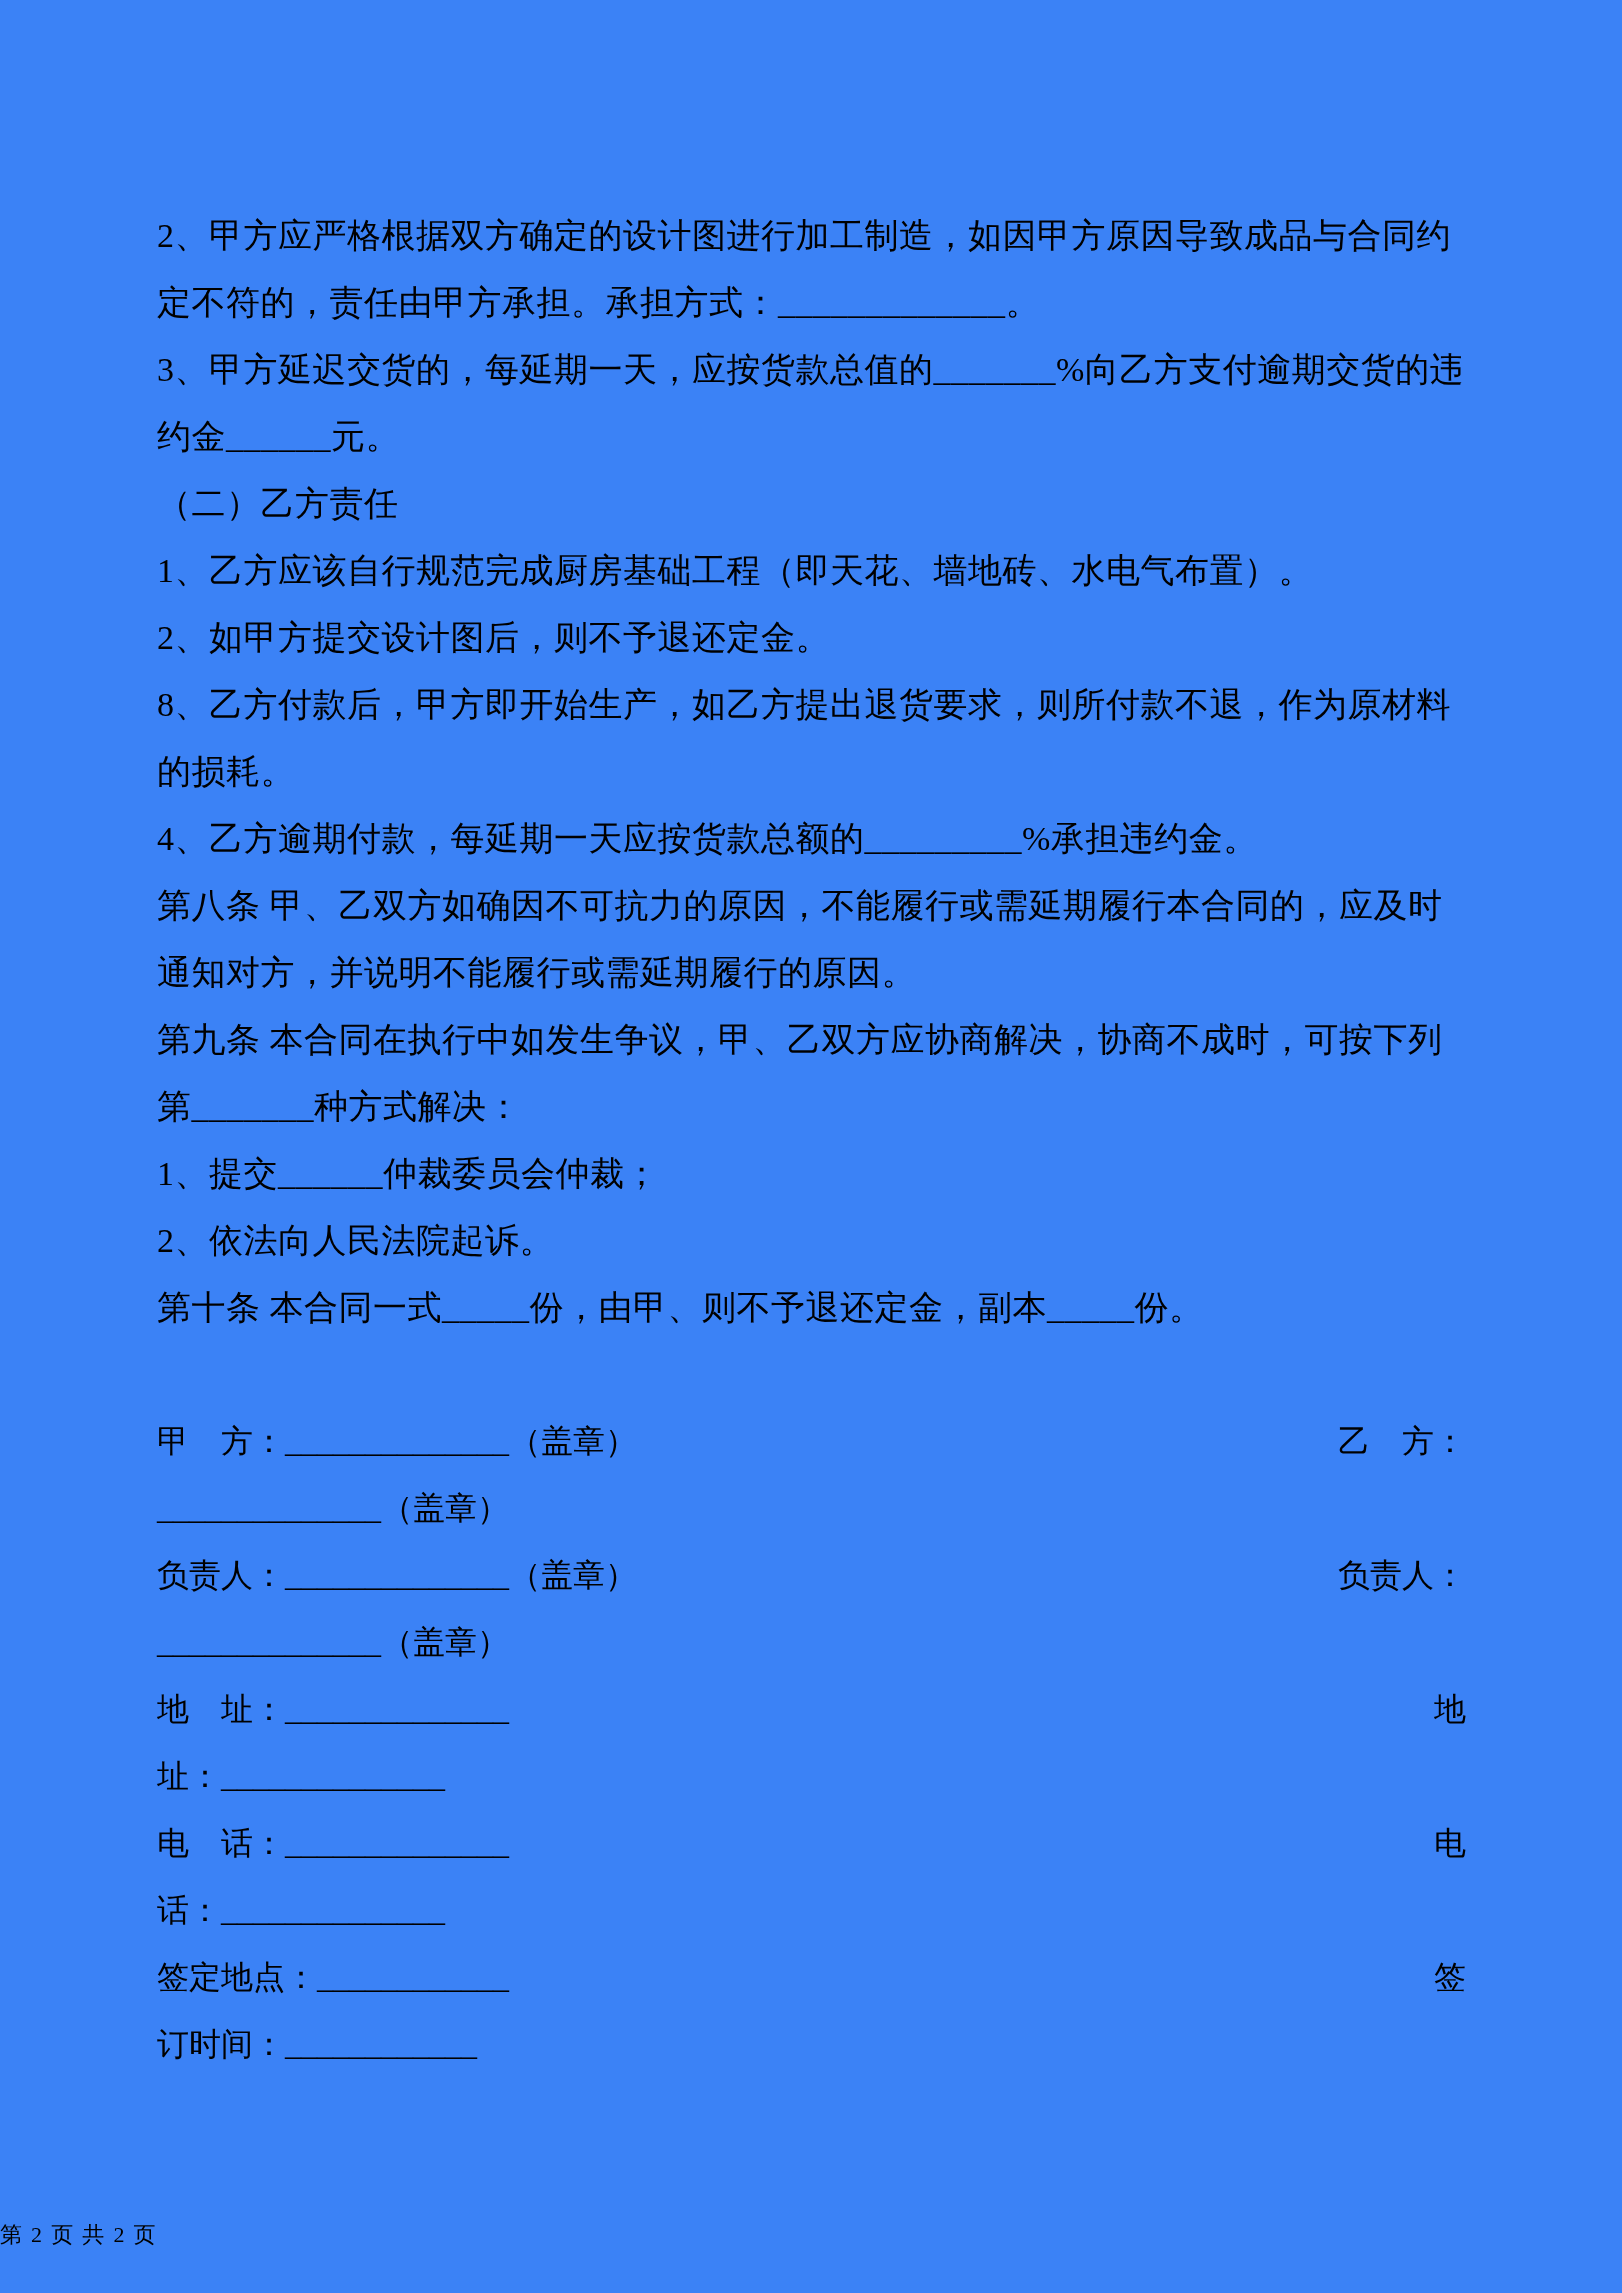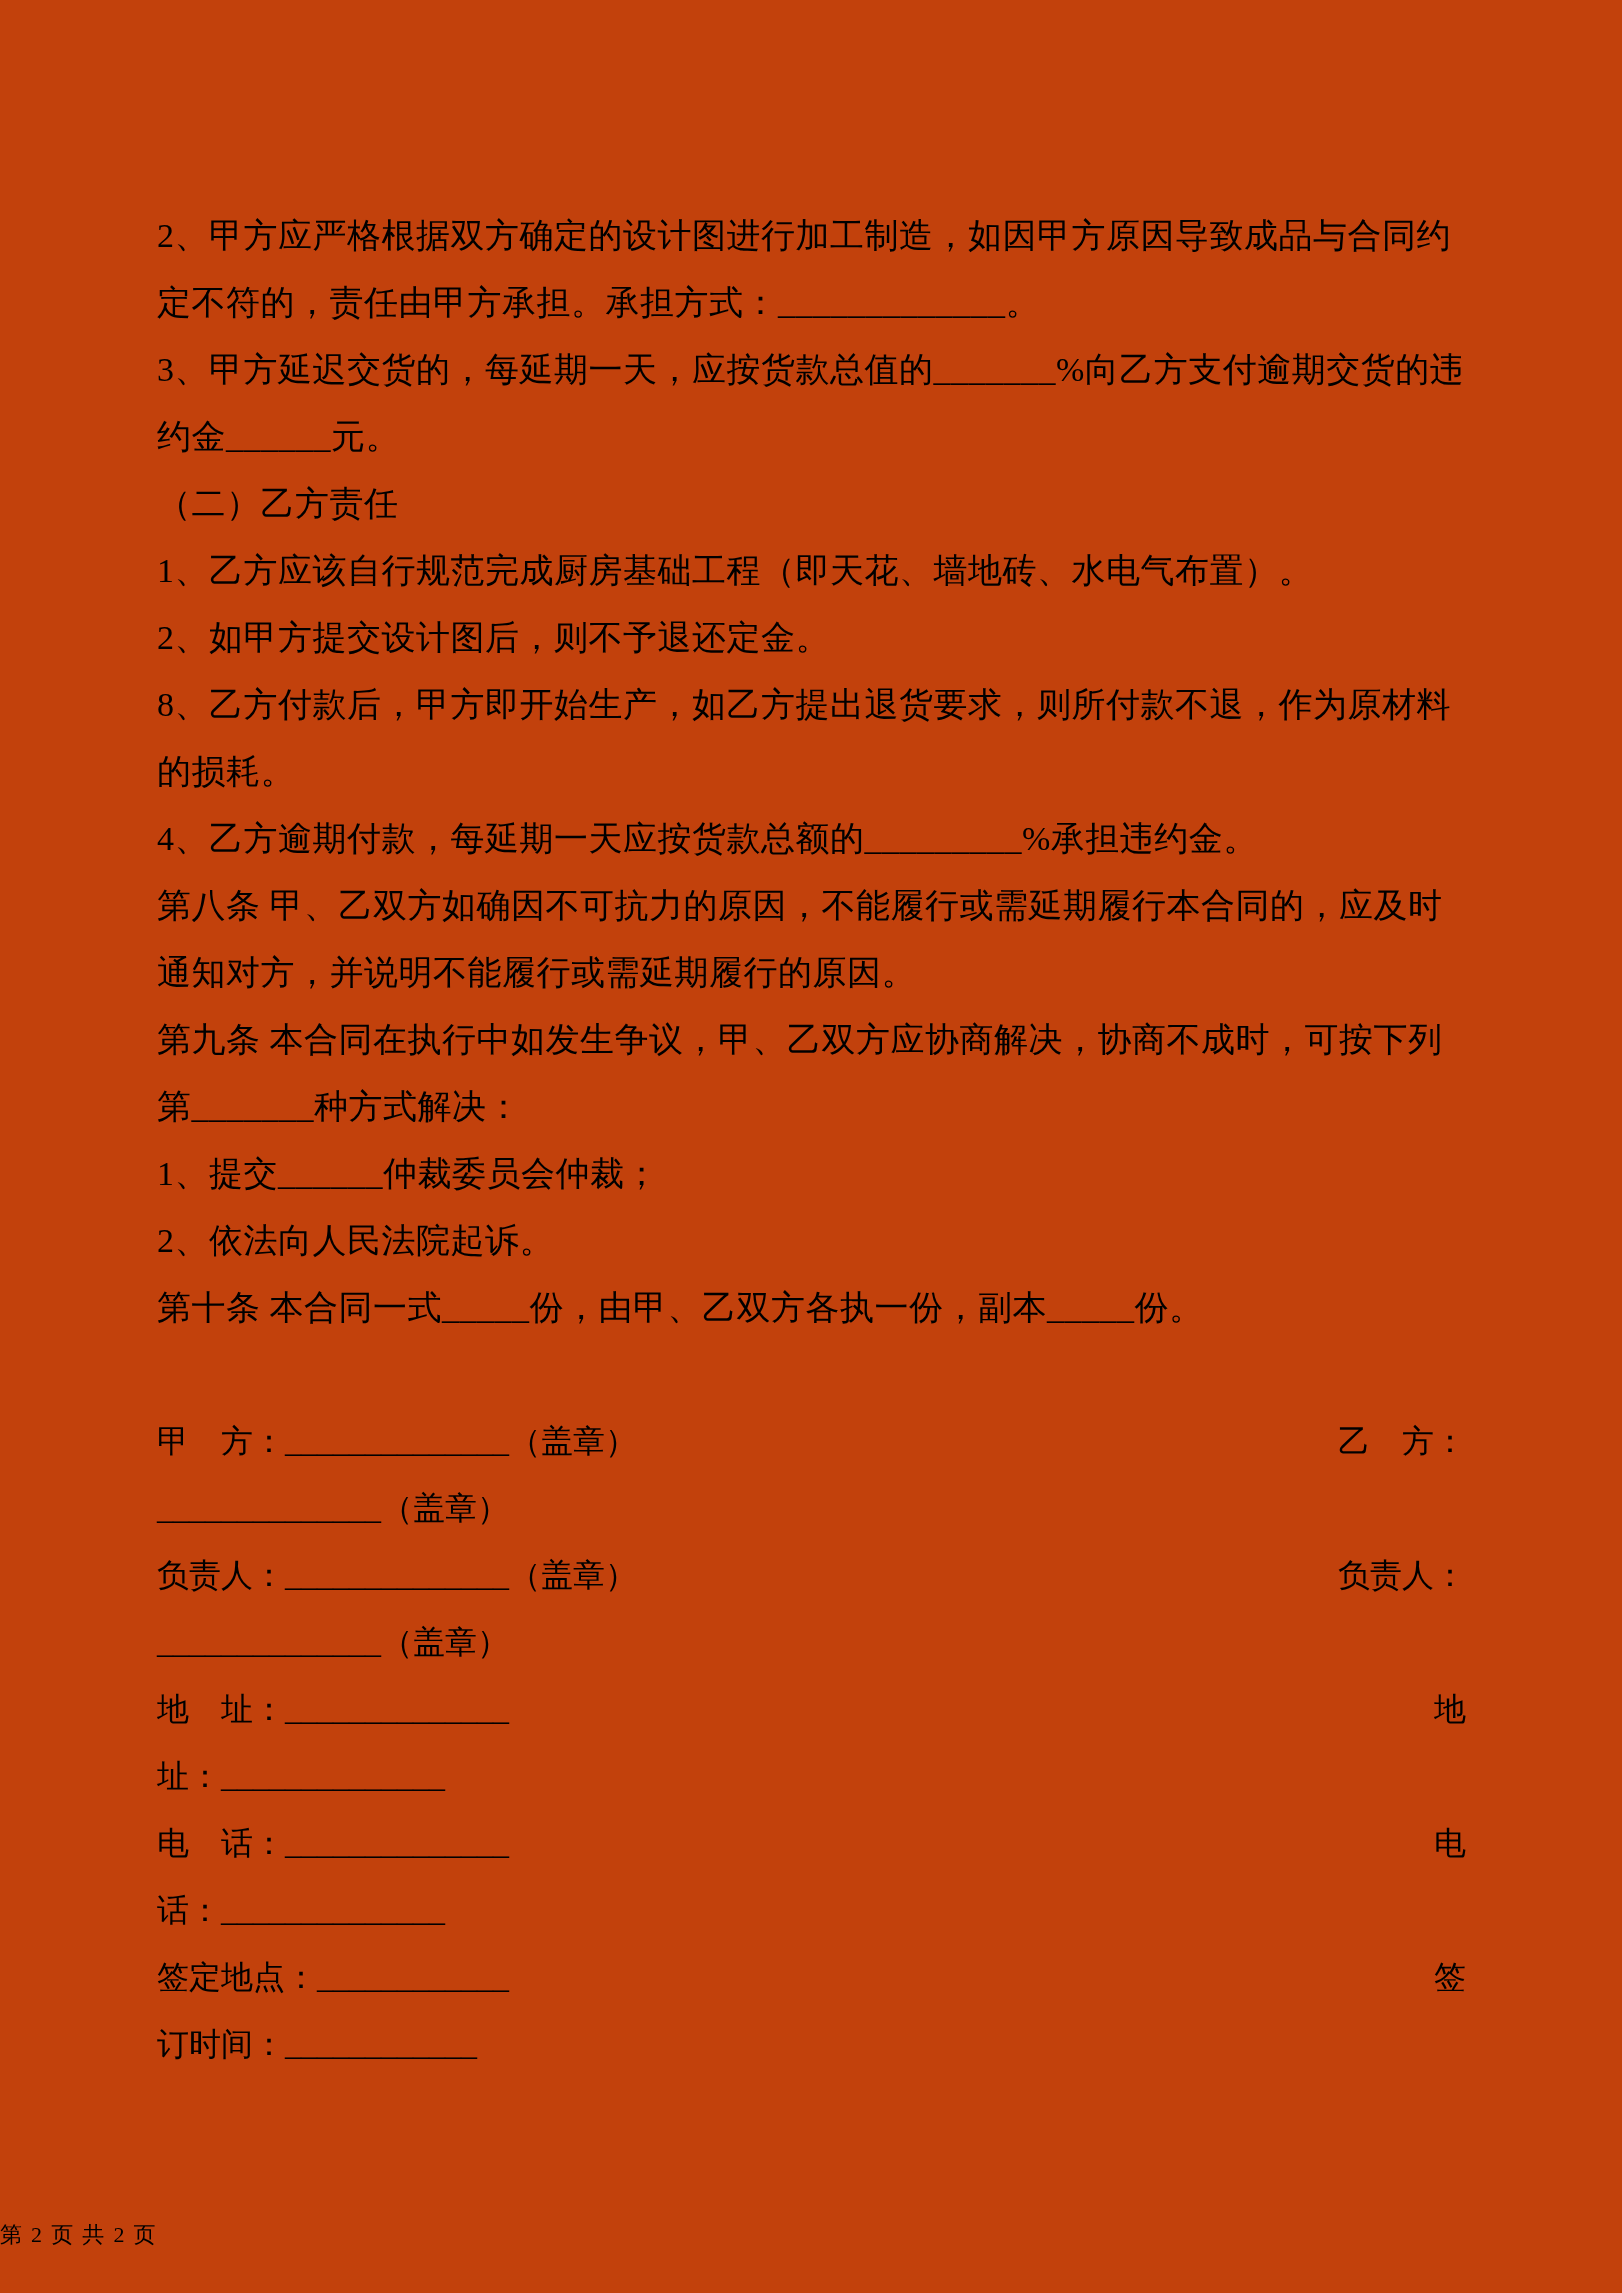--- a/index.html
+++ b/index.html
@@ -4,21 +4,21 @@
 <style>
   html, body {
     margin: 0;
     padding: 0;
     background: #ffffff;
   }
   .page {
     position: relative;
     width: 1623px;
     height: 2294px;
-    background: #c2410c;
+    background: #3b82f6;
     color: #000000;
     font-family: "Liberation Serif", "DejaVu Serif", serif;
     overflow: hidden;
   }
   .content {
     position: absolute;
     top: 202px;
     left: 157px;
     width: 1309px;
   }
@@ -66,21 +66,21 @@
     <div class="line">2、如甲方提交设计图后，则不予退还定金。</div>
     <div class="line">8、乙方付款后，甲方即开始生产，如乙方提出退货要求，则所付款不退，作为原材料</div>
     <div class="line">的损耗。</div>
     <div class="line">4、乙方逾期付款，每延期一天应按货款总额的_________%承担违约金。</div>
     <div class="line">第八条 甲、乙双方如确因不可抗力的原因，不能履行或需延期履行本合同的，应及时</div>
     <div class="line">通知对方，并说明不能履行或需延期履行的原因。</div>
     <div class="line">第九条 本合同在执行中如发生争议，甲、乙双方应协商解决，协商不成时，可按下列</div>
     <div class="line">第_______种方式解决：</div>
     <div class="line">1、提交______仲裁委员会仲裁；</div>
     <div class="line">2、依法向人民法院起诉。</div>
-    <div class="line">第十条 本合同一式_____份，由甲、乙双方各执一份，副本_____份。</div>
+    <div class="line">第十条 本合同一式_____份，由甲、则不予退还定金，副本_____份。</div>
 
     <div class="blank-line"></div>
 
     <div class="sig-row">
       <span>甲　方：______________（盖章）</span>
       <span>乙　方：</span>
     </div>
     <div class="sig-row">
       <span>______________（盖章）</span>
       <span></span>

